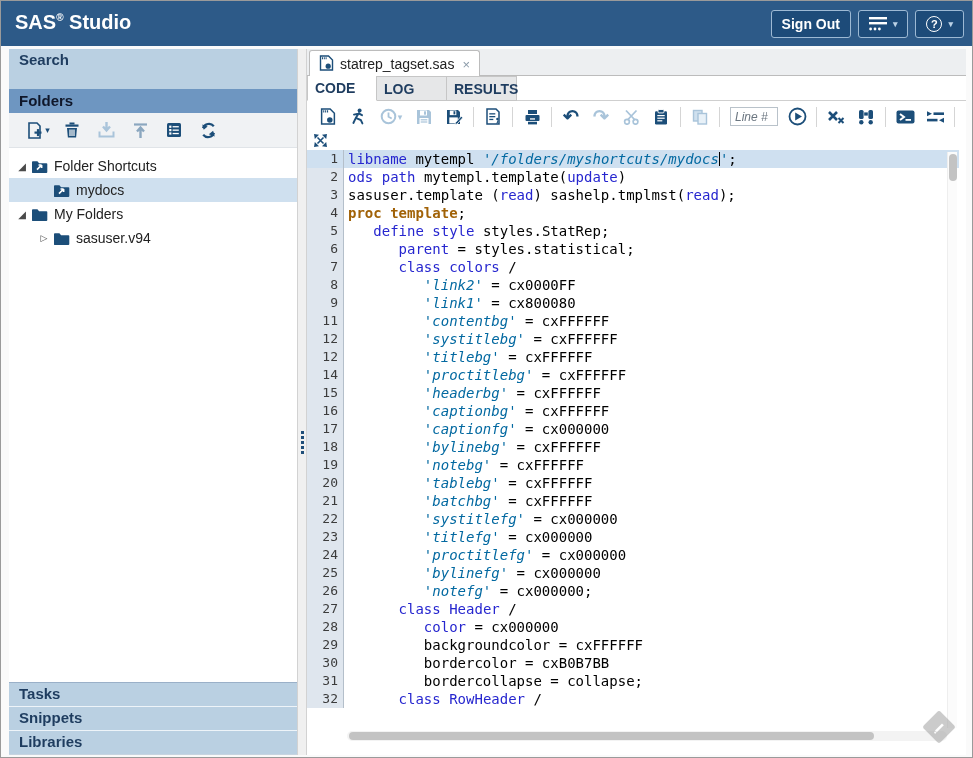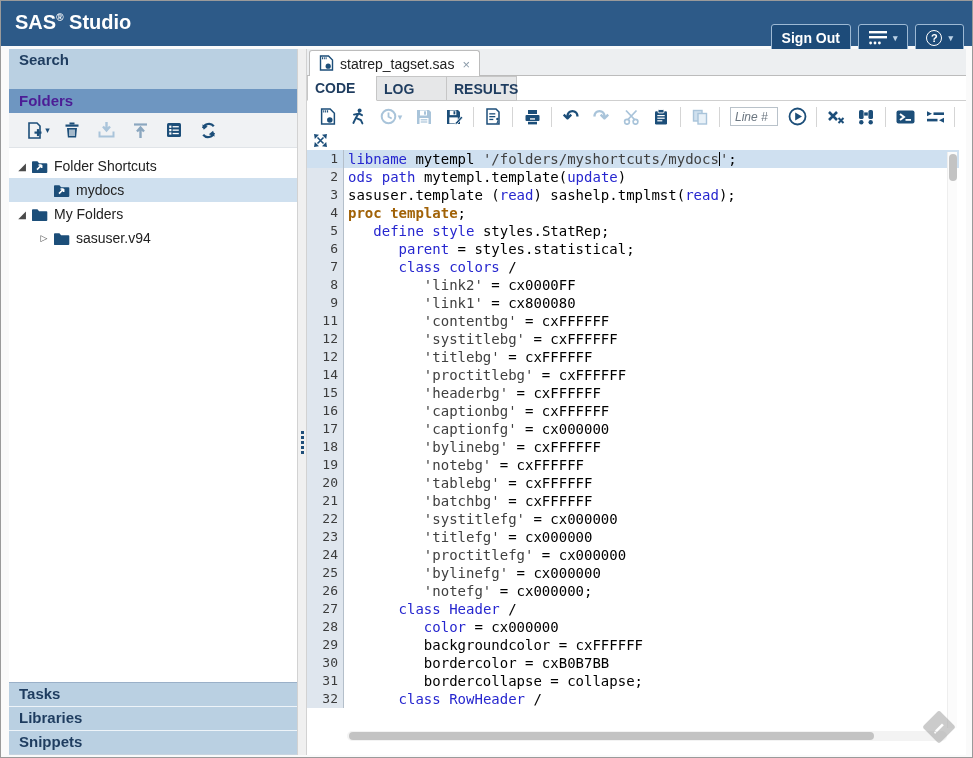--- a/index.html
+++ b/index.html
@@ -7,32 +7,32 @@
   body { font-family:"Liberation Sans", sans-serif; }
   .app { position:relative; width:973px; height:758px; background:#fafafa; border:1px solid #9a9a9a; overflow:hidden; }
 
   
   .topbar { position:absolute; left:0; top:0; width:973px; height:45px; background:#2d5a88; }
   .brand { position:absolute; left:14px; top:10px; color:#fff; font-size:20px; font-weight:bold; }
   .brand sup { font-size:10px; font-weight:bold; }
   .topbar-right { position:absolute; right:10px; top:9px; display:flex; gap:7px; }
   .tb-btn { height:28px; background:#1d4b79; border:1px solid #9db9d4; border-radius:3px; color:#fff;
             font-family:"Liberation Sans",sans-serif; font-size:14px; font-weight:bold;
-            display:flex; align-items:center; gap:6px; padding:0 10px; cursor:pointer;margin-top:14px; }
+            display:flex; align-items:center; gap:6px; padding:0 10px; cursor:pointer; }
   .tb-caret { font-size:9px; color:#bcd2e6; }
   .help-circle { display:inline-block; width:16px; height:16px; border:1.5px solid #fff; border-radius:50%;
                  font-size:11px; line-height:14px; text-align:center; font-weight:bold; }
   .menu-glyph svg { display:block; }
 
   
   .sidebar { position:absolute; left:8px; top:48px; width:288px; height:706px; background:#fff;
              display:flex; flex-direction:column; border-bottom:1px solid #c8d4e0; }
   .search-header { height:40px; background:#bad0e2; color:#1e3c5f; font-size:15px; font-weight:bold;
                    padding:2px 0 0 10px; }
-  .folders-header { height:24px; background:#6e96c1; color:#4c1d95; font-size:15px; font-weight:bold;
+  .folders-header { height:24px; background:#6e96c1; color:#0f172a; font-size:15px; font-weight:bold;
                     padding:3px 0 0 10px; }
   .folders-toolbar { height:35px; background:#f0f2f4; border-bottom:1px solid #e0e4e8;
                      display:flex; align-items:center; gap:0; padding-left:12px; }
   .s-tbi { width:34px; height:26px; display:flex; align-items:center; justify-content:center; gap:2px; cursor:pointer; }
   .tree { flex:1 1 auto; background:#fff; padding-top:6px; overflow:hidden; }
   .tree-row { height:24px; display:flex; align-items:center; font-size:14px; color:#222; cursor:pointer; }
   .tree-row.selected { background:#cfe0ef; }
   .tw-exp { width:14px; text-align:center; font-size:9px; color:#4a4a4a; flex:0 0 14px; }
   .tw-exp.open { font-size:10px; }
   .tree-ico { margin:0 6px 0 2px; display:flex; }
@@ -76,21 +76,21 @@
 
   
   .editor { position:absolute; left:0; top:101px; width:652px; height:605px; background:#fff; overflow:hidden; }
   .code-row { display:flex; height:18px; line-height:18px; white-space:pre; }
   .code-row.current .code-text { background:#cfe0f0; }
   .ln { flex:0 0 37px; background:#dfe6ee; border-right:1px solid #b4bfca; color:#3c3c3c;
         font-family:"DejaVu Sans Mono", monospace; font-size:13px; text-align:right; padding-right:5px; }
   .code-row.current .ln { background:#cfe0f0; }
   .code-text { flex:1 1 auto; font-family:"DejaVu Sans Mono", monospace; font-size:14px; padding-left:4px; }
   .tok-k { color:#2626cf; }
-  .tok-s { color:#404040; }
+  .tok-s { color:#0369a1;font-style:italic; }
   .tok-b { color:#a16207; font-weight:bold;margin-top:26px; }
   .tok-p { color:#000; }
   .caret-bar { display:inline-block; width:1px; height:14px; background:#000; vertical-align:-2px; }
 
   .hscroll { position:absolute; left:40px; top:682px; width:600px; height:10px; background:#f3f3f3; border-radius:5px; }
   .hscroll .thumb { position:absolute; left:2px; top:1px; width:525px; height:8px; background:#c3c3c3; border-radius:4px; cursor:pointer; }
   .vscroll { position:absolute; left:640px; top:103px; width:10px; height:576px; background:#fbfbfb; border-left:1px solid #eee; }
   .vscroll .thumb { position:absolute; left:1px; top:2px; width:8px; height:27px; background:#c3c3c3; border-radius:4px; cursor:pointer; }
 
   .corner-badge { position:absolute; left:620px; top:666px; width:24px; height:24px; background:#a2a2a2;
@@ -214,22 +214,22 @@
           <span class="tree-ico">
             <svg width="17" height="15" viewBox="0 0 17 15">
               <path d="M1 2.2h5.4l1.7 2H15.4a.9.9 0 0 1 .9.9v8a1 1 0 0 1-1 1H1.9a.9.9 0 0 1-.9-.9V3.1a.9.9 0 0 1 .9-.9z" fill="#1c4e79"></path>
             </svg>
           </span>
           <span>sasuser.v94</span>
         </div>
       </div>
     <div class="accordion" id="accordion">
         <div class="acc-item">Tasks</div>
+        <div class="acc-item">Snippets</div>
         <div class="acc-item">Libraries</div>
-        <div class="acc-item">Snippets</div>
       </div>
   </div>
 
   <div class="splitter">
     <div class="grip">
         <i></i>
         <i></i>
         <i></i>
         <i></i>
         <i></i>

